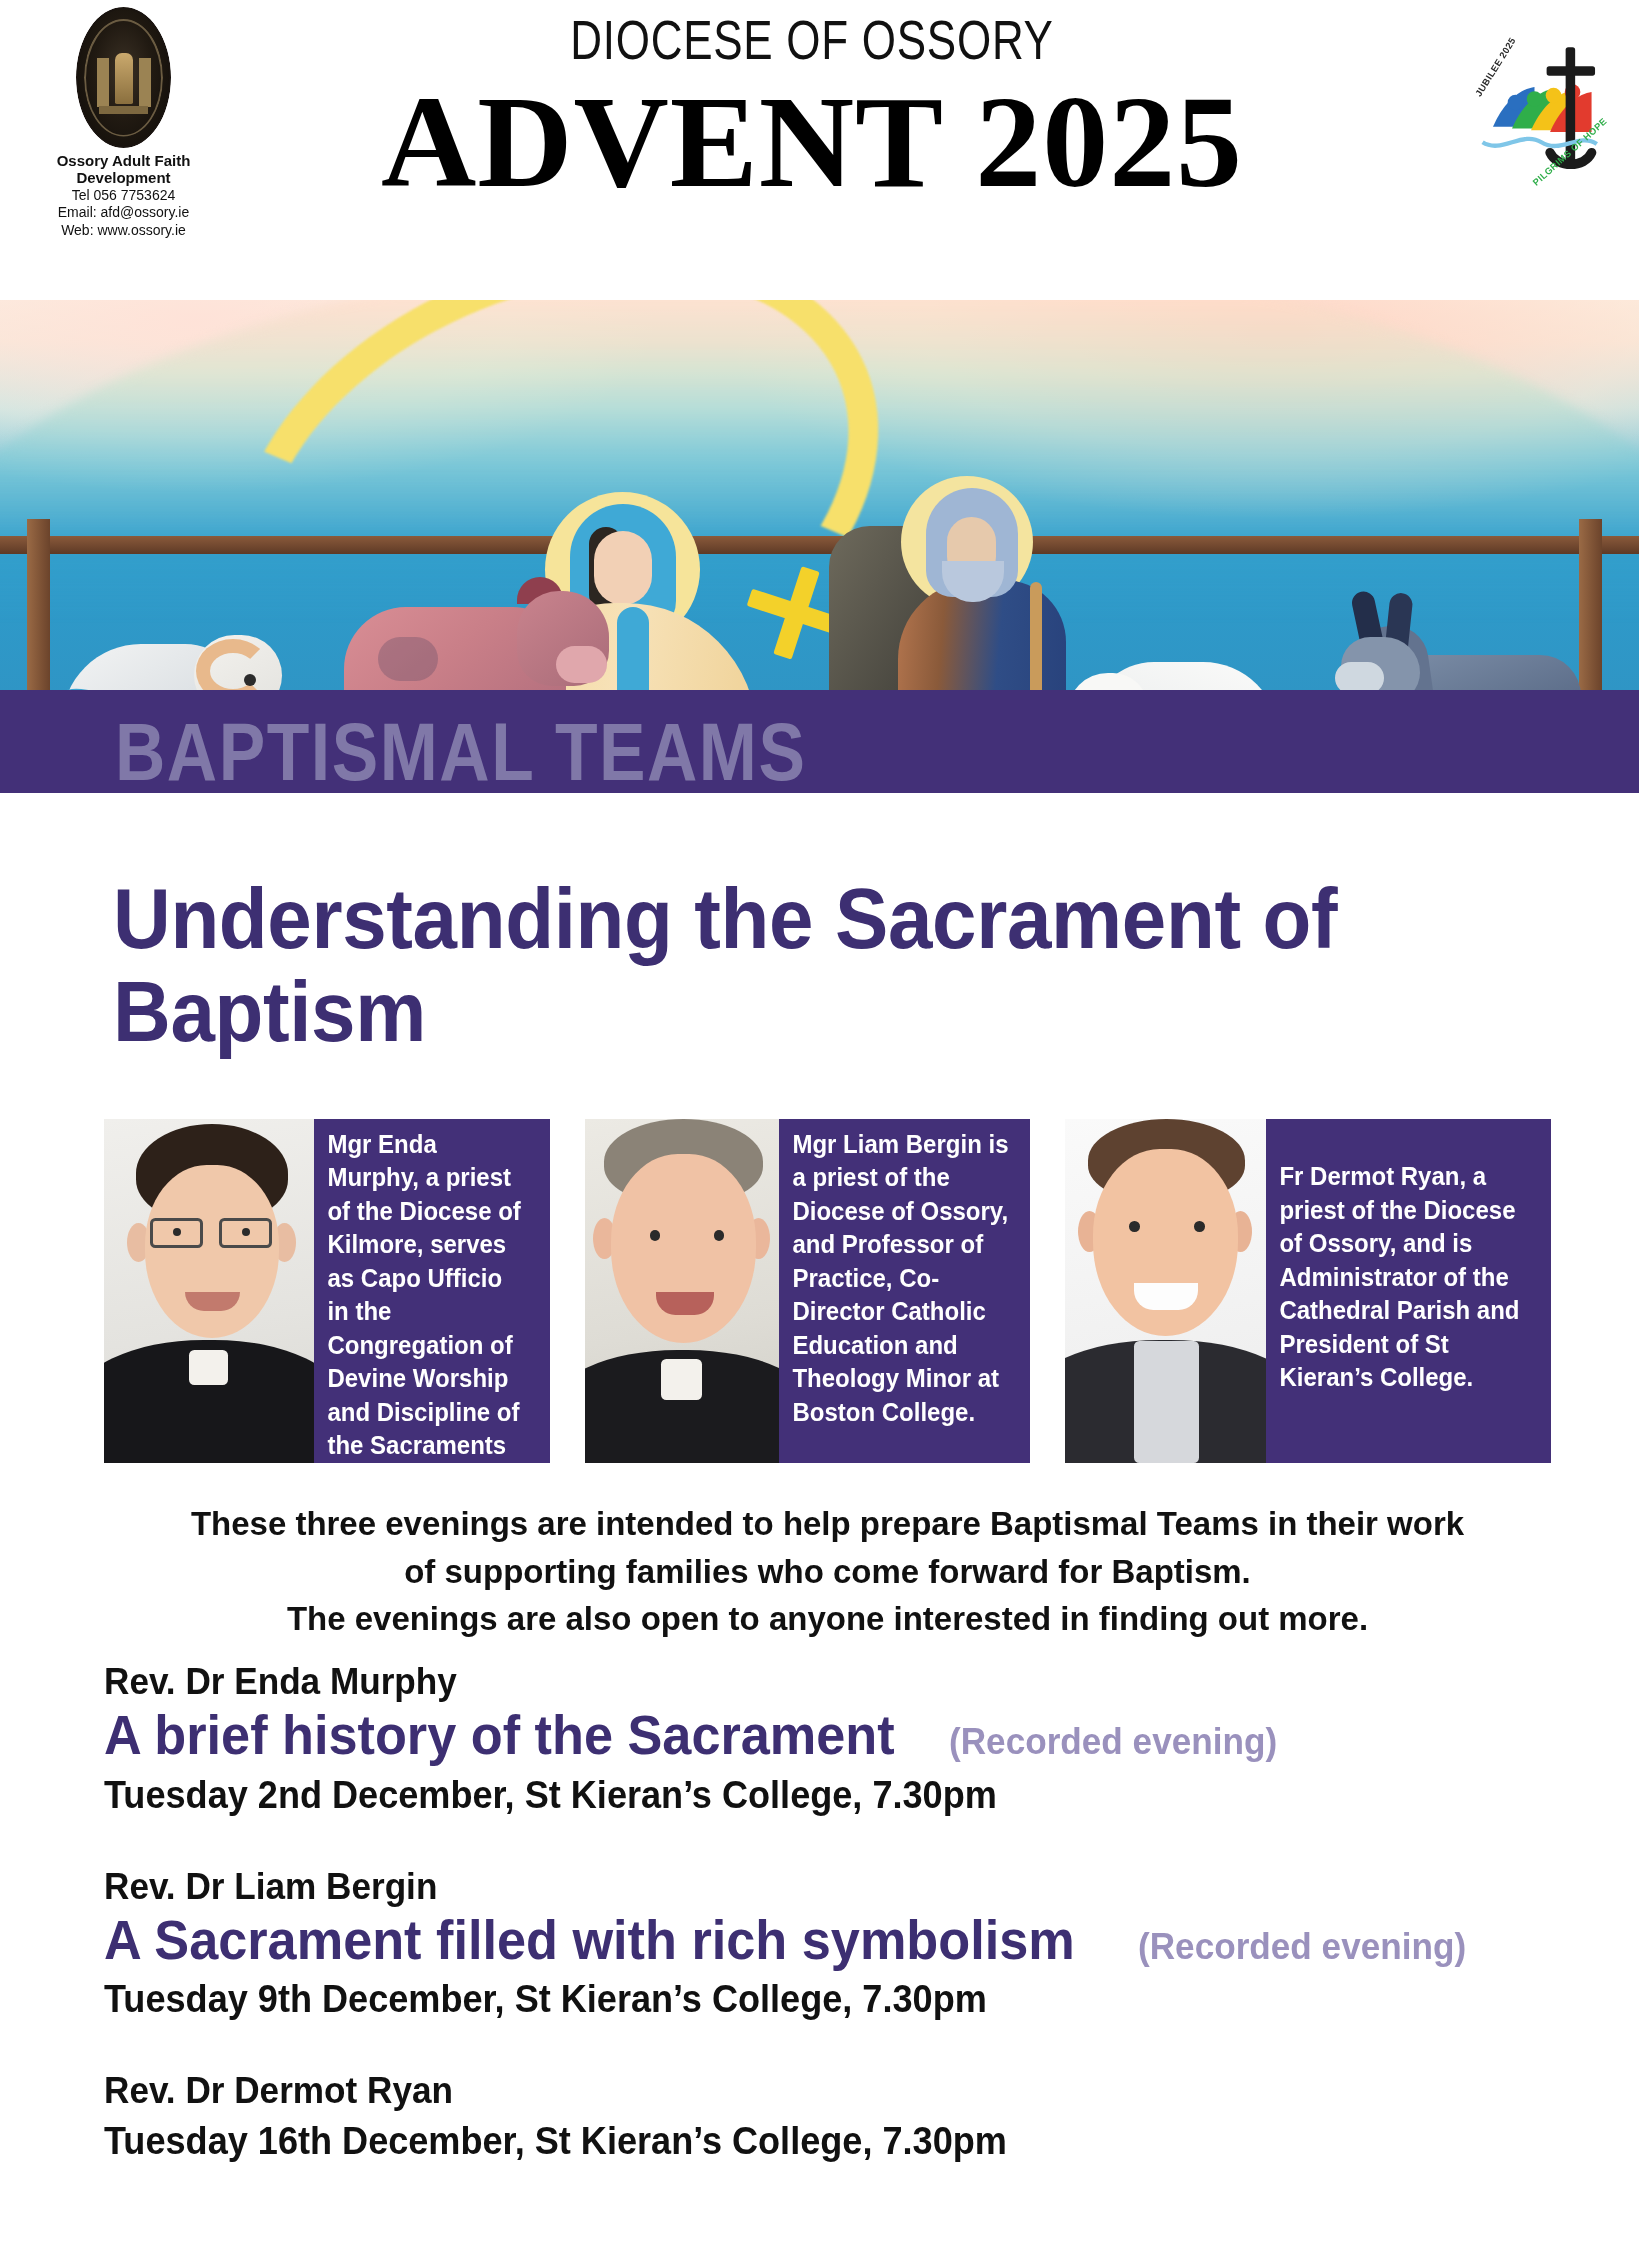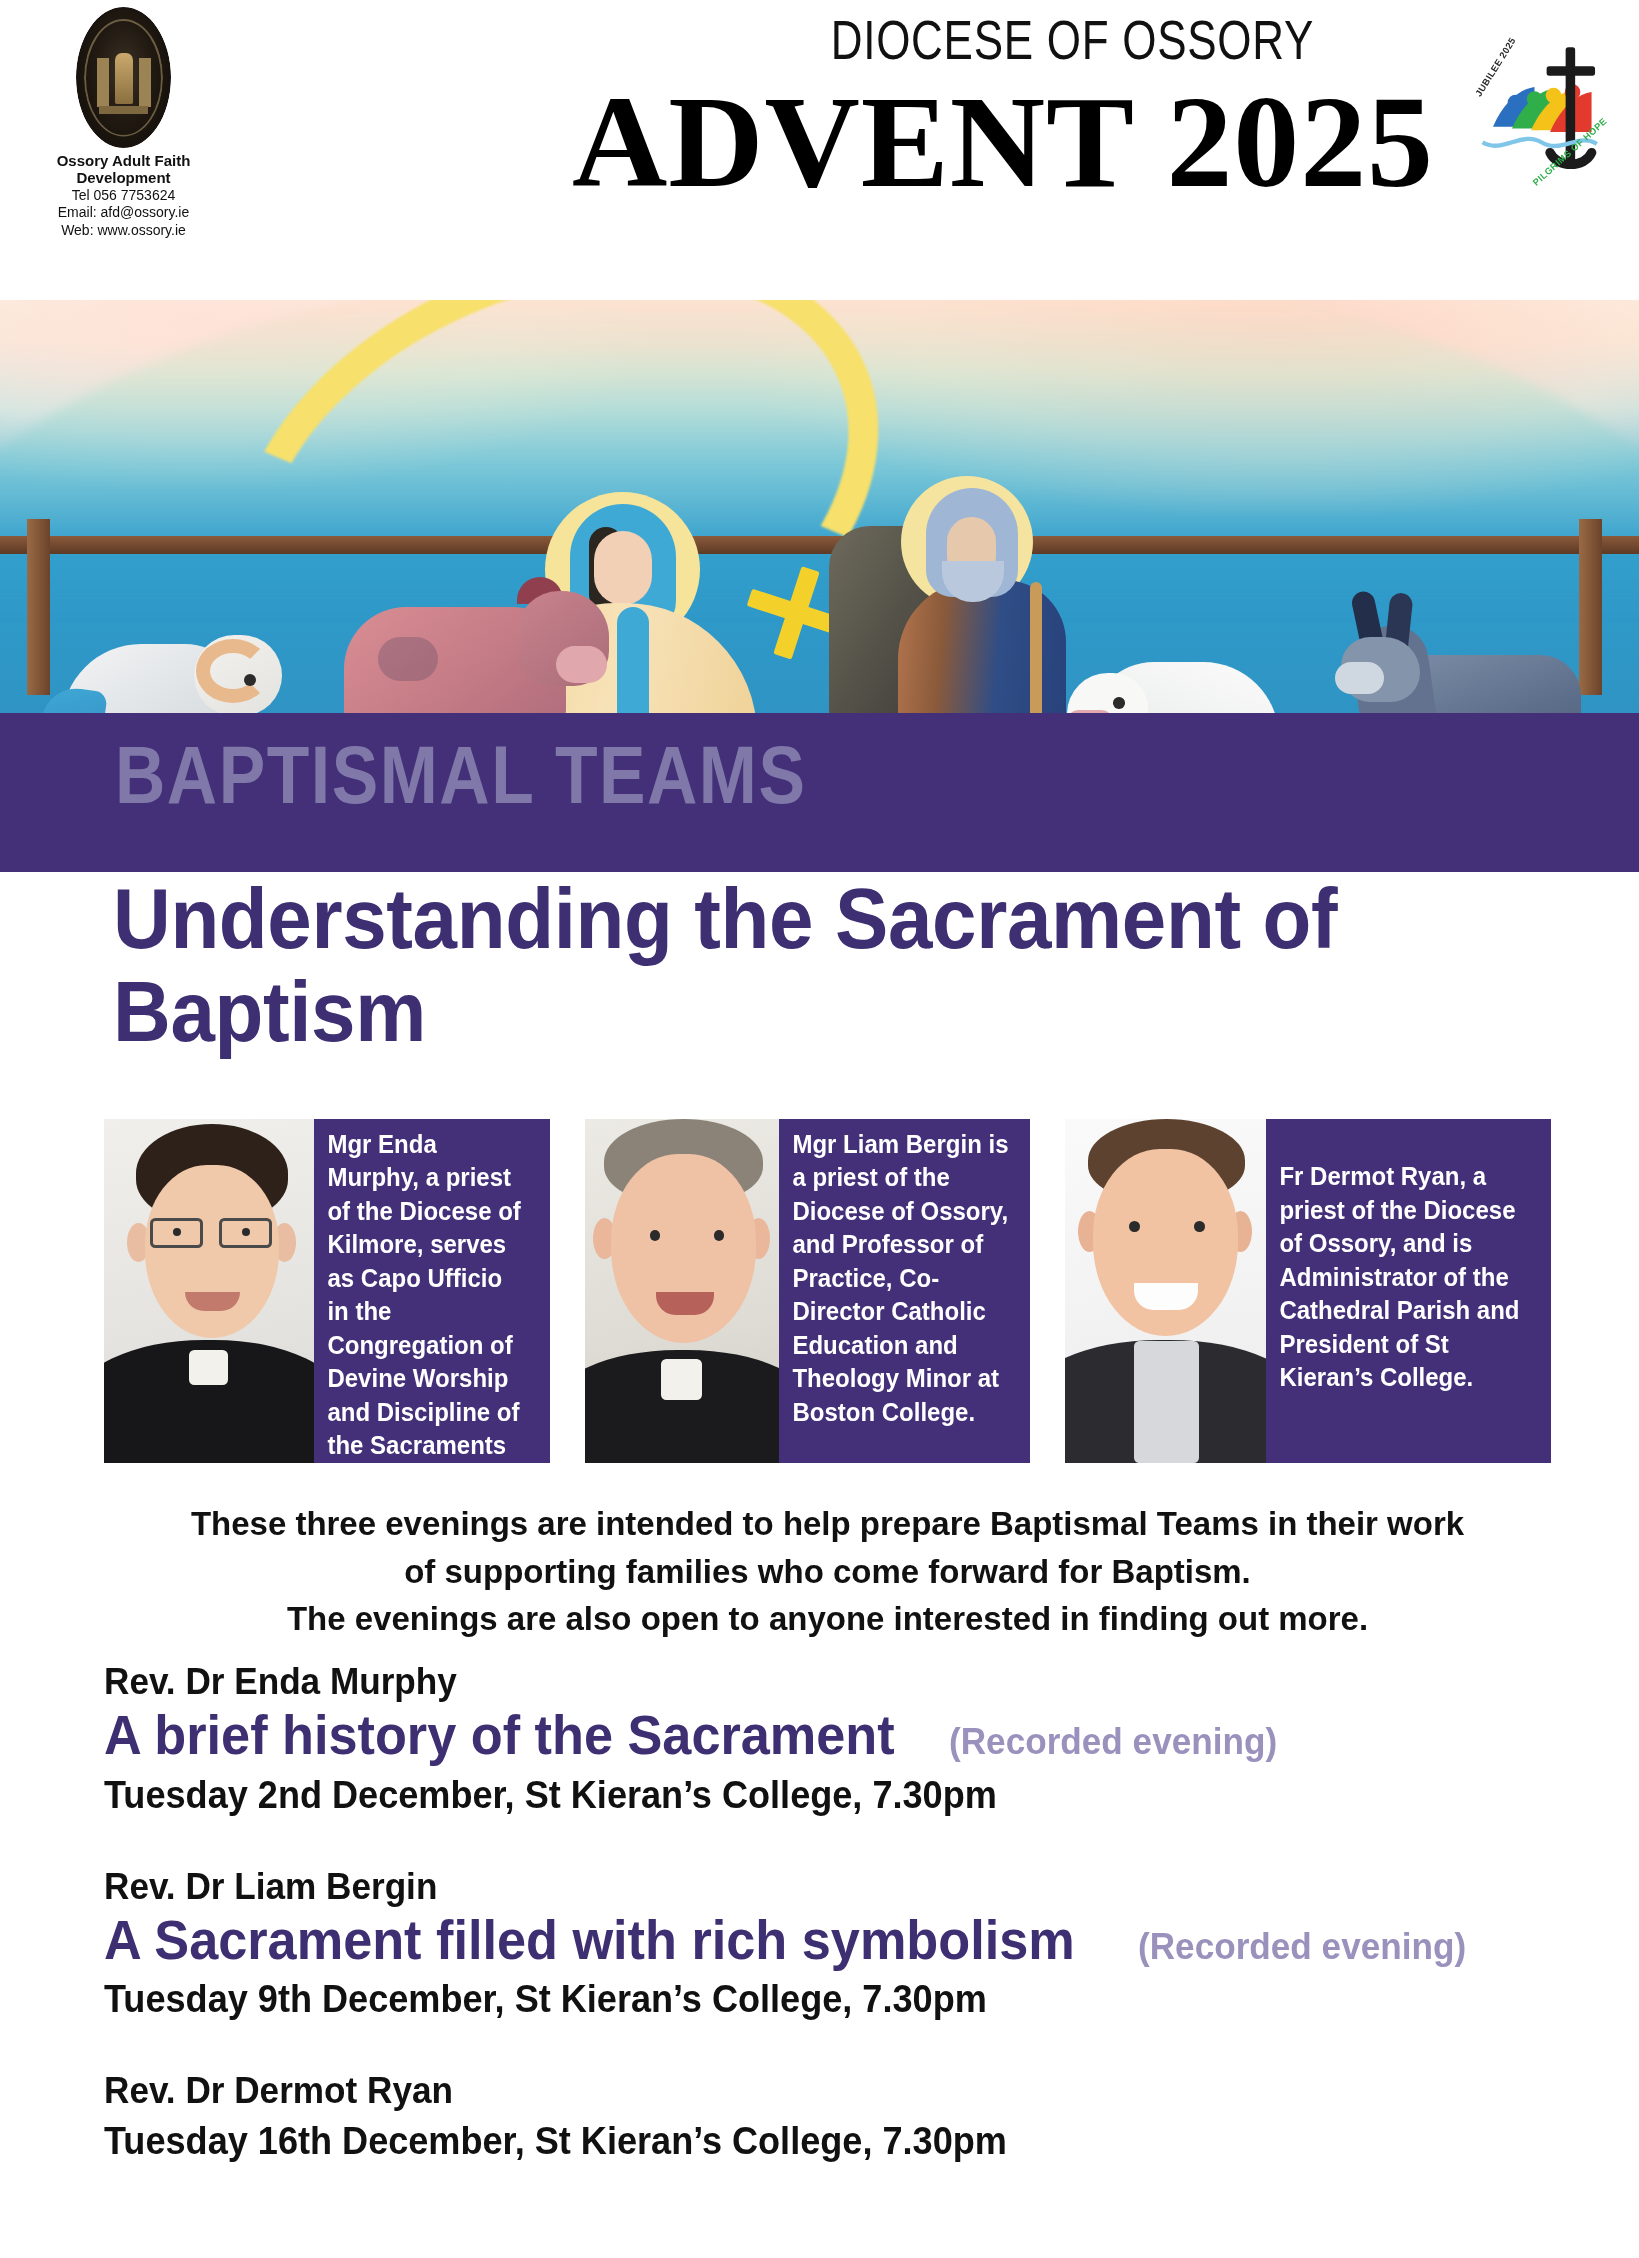--- a/index.html
+++ b/index.html
@@ -37,21 +37,21 @@
   .crest .fig {
     position:absolute; left:39px; top:46px; width:17.6px; height:51px;
     background: linear-gradient(#caa96d,#8a6f3e); border-radius: 7px 7px 1.8px 1.8px;
   }
   .crest .pillar-l { position:absolute; left:21px; top:51px; width:11.5px; height:49px; background:#9b8353; }
   .crest .pillar-r { position:absolute; left:63px; top:51px; width:11.5px; height:49px; background:#9b8353; }
   .crest .base { position:absolute; left:23px; top:99px; width:49px; height:8px; background:#7d6840; }
   .crest-name { font-size: 15px; font-weight: bold; color:#111; line-height: 1.12; }
   .crest-line { font-size: 14px; color:#111; line-height: 1.25; }
 
-  .title-wrap { position:absolute; left: 234px; top: 12.4px; width: 1200px; text-align:right; }
+  .title-wrap { position:absolute; left: 212px; top: 12.4px; width: 1200px; text-align:center; }
   .diocese {
     font-family: "Liberation Sans Narrow", "Liberation Sans", sans-serif;
     font-size: 55px; letter-spacing: 0.9px; color:#111; font-weight: 400;
     transform: scaleX(0.80); transform-origin: center top;
     line-height: 1.05;
   }
   .advent {
     font-family: "Liberation Serif", serif;
     font-size: 132px; font-weight: bold; color:#000000;
     line-height: 1.02; letter-spacing: 0.9px; margin-top: 5.3px;
@@ -174,21 +174,21 @@
   .donkey .head { position:absolute; left:17.6px; top:46px; width:79px;height:65px;border-radius:32px 39px 32px 32px; background:#8494ab; }
   .donkey .snout { position:absolute; left:12.4px; top:71px; width:49px;height:32px;border-radius:19.4px; background:#cfd8e0; }
   .donkey .ear1 { position:absolute; left:34px; top:0; width:23px;height:71px;border-radius:12.4px; background:#232e4a; transform: rotate(-12deg); }
   .donkey .ear2 { position:absolute; left:64px; top:1.8px; width:23px;height:69px;border-radius:12.4px; background:#2a3654; transform: rotate(6deg); }
 
   .bird-blue-l { position:absolute; left:39px; top:388px; width:62px;height:104px;
     background: linear-gradient(160deg,#3fa9d6,#2f7fb6); border-radius: 35px 12.4px 35px 8.8px; transform: rotate(8deg); }
 
   
   .banner {
-    position:absolute; left:0; top:713px; width:1639px; height:159px;
+    position:absolute; left:0; top:690px; width:1639px; height:103px;
     background:#433078;
   }
   .banner .label {
     position:absolute; left:115px; top:16px;
     font-family: "Liberation Sans Narrow", "Liberation Sans", sans-serif;
     font-size: 81px; font-weight: bold; color:#8078a8; letter-spacing: 1.8px;
     transform: scaleX(0.86); transform-origin: left top; line-height:1.15;
   }
 
   

